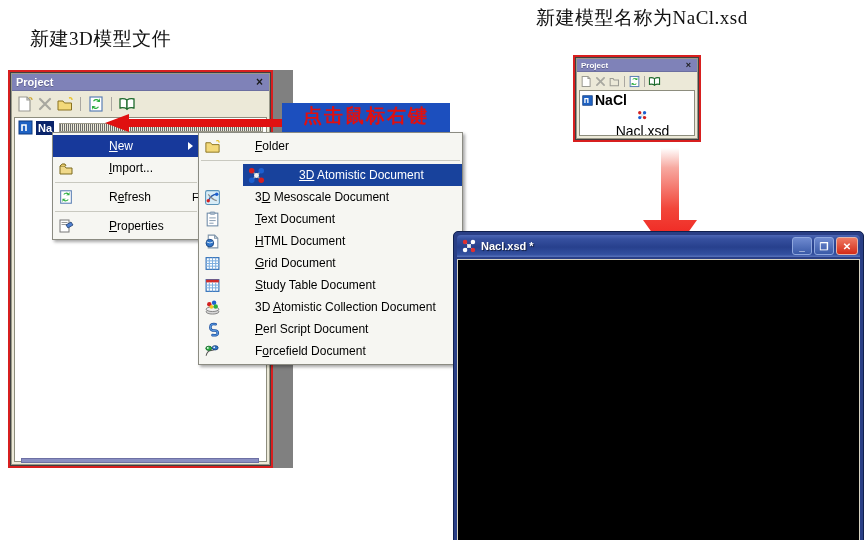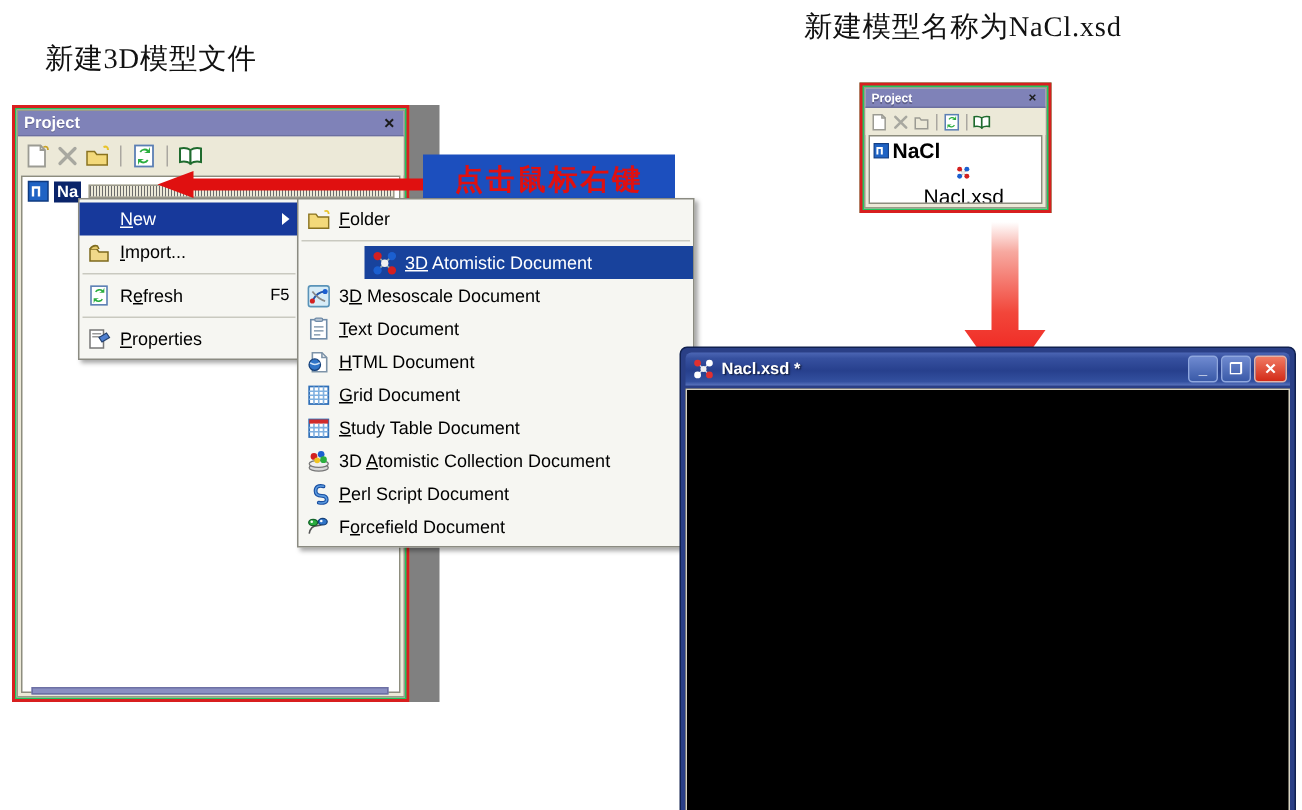--- a/index.html
+++ b/index.html
@@ -22,21 +22,21 @@
     white-space: nowrap;
     letter-spacing: 0.5px;
   }
   #cap-left  { left: 30px;  top: 26px; }
   #cap-right { left: 536px; top: 5px; }
 
   
   .redframe {
     position: absolute;
     border: 2px solid #d81f1f;
-    background: #22c55e;
+    background: #404040;
     padding: 1px;
   }
 
   
   .proj-inner {
     width: 100%; height: 100%;
     background: #ece9d8;
     display: flex; flex-direction: column;
     border: 1px solid #9a9a8a;
   }
@@ -128,20 +128,21 @@
   #menu-main { left: 52px; top: 132px; width: 148px; }
   #menu-sub  { left: 198px; top: 132px; width: 265px; }
 
   .mi {
     display: flex; align-items: center;
     height: 22px;
     padding: 0 6px 0 4px;
     white-space: nowrap;
     position: relative;
     color: #000;
+    gap: 29px;
   }
   .mi.sel { background: #17399b; color:#ffffff; }
   #menu-sub .mi.sel { background: #18429c; margin-left: 44px; }
   .mi-ico { width: 18px; height:18px; margin-right: 5px; flex:none;
             display:flex; align-items:center; justify-content:center; }
   .mi-text { flex: 1 1 auto; }
   .mi-text u { text-decoration: underline; }
   .mi-accel { font-size: 11px; margin-left: 12px; }
   .mi-arrow {
     width: 0; height: 0; margin-left: 8px;
@@ -149,21 +150,21 @@
     border-top: 4px solid transparent;
     border-bottom: 4px solid transparent;
   }
   .mi-sep { height: 1px; background: #c9c9c0; margin: 3px 2px 3px 2px; }
 
   
   #callout {
     position: absolute; left: 282px; top: 103px;
     width: 168px; height: 30px;
     background: #1c4fbe;
-    display: flex; align-items: flex-end; justify-content: center;
+    display: flex; align-items: flex-start; justify-content: center;
   }
   #callout span {
     font-family: "Liberation Serif", serif;
     font-size: 19px; font-weight: bold; color: #e01010;
     letter-spacing: 2px;
   }
 
   
   #arrow-left {
     position: absolute; left: 105px; top: 114px;

